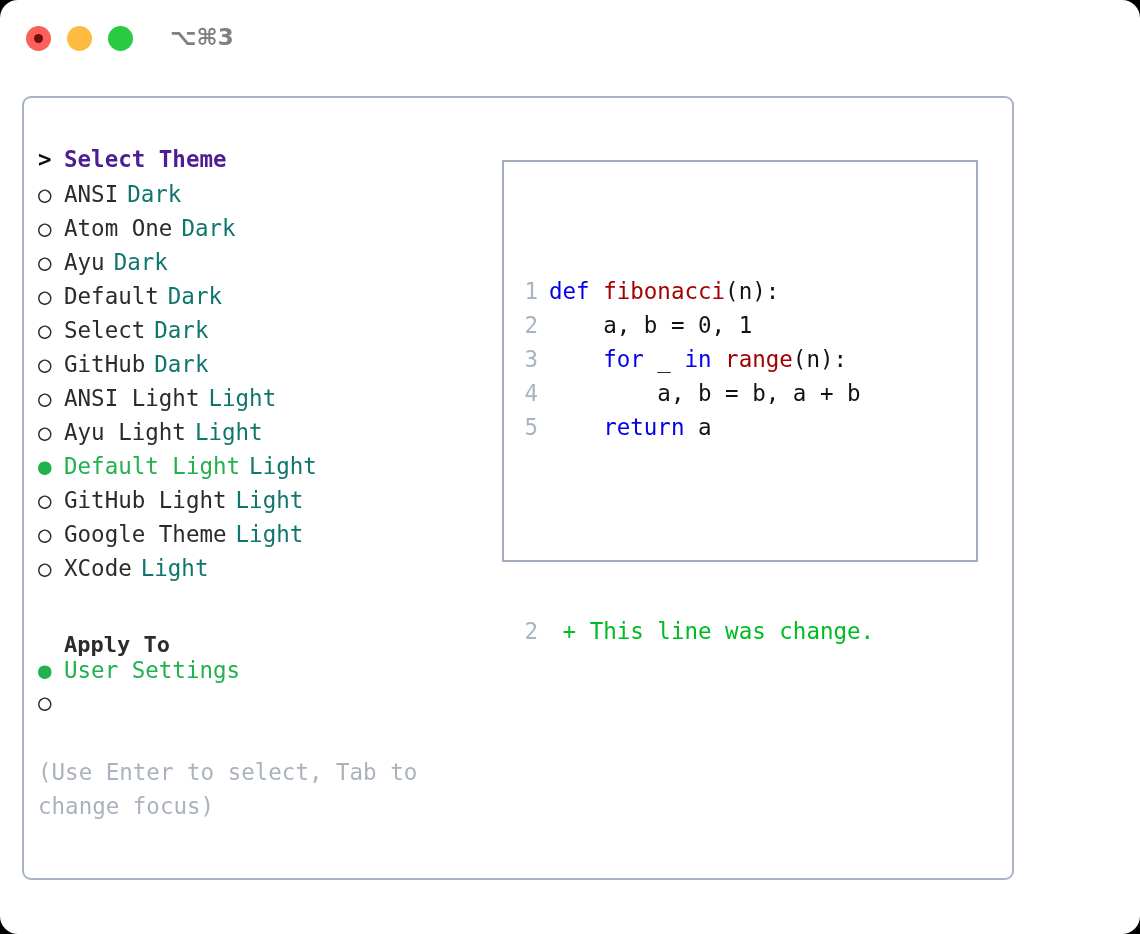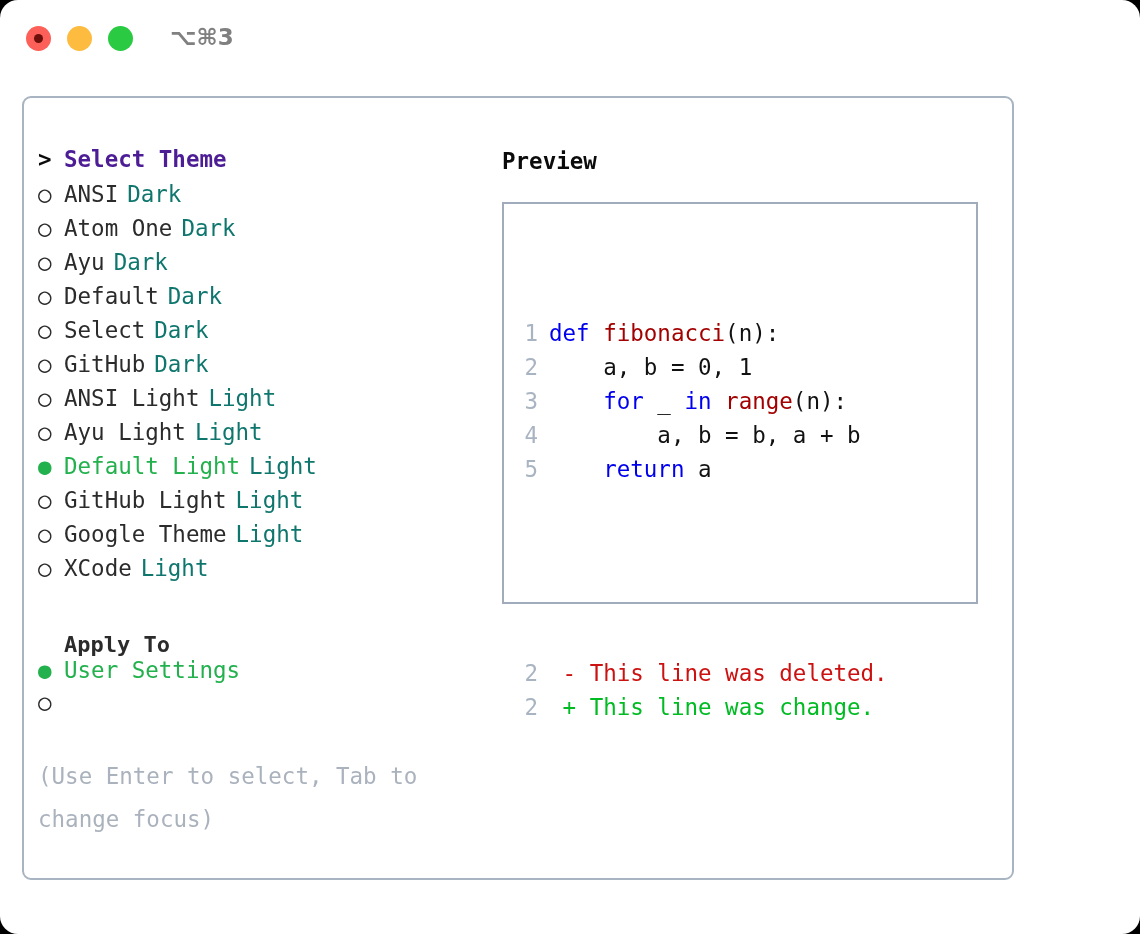--- a/index.html
+++ b/index.html
@@ -127,40 +127,40 @@
     align-items: flex-end;
     font-size: 22px;
     color: #1a1a1a;
     font-weight: bold;
   }
   .section-title .marker { visibility: hidden; }
   .hint {
     margin-top: 30px;
     color: #aab2bd;
     font-size: 22.5px;
-    line-height: 43px;
+    line-height: 34px;
     width: 400px;
     white-space: normal;
   }
   
   .right-col {
     position: absolute;
     left: 478px;
     top: 48px;
     width: 500px;
   }
   .preview-title {
     font-size: 22.5px;
     font-weight: bold;
     color: #0b0b0b;
     height: 35px;
     line-height: 30px;
   }
   .preview-box {
-    margin-top: 21px;
+    margin-top: 14px;
     width: 476px;
     height: 402px;
     box-sizing: border-box;
     border: 2px solid #a0acbb;
     background: #ffffff;
     position: relative;
   }
   .code {
     position: absolute;
     left: 14px;
@@ -286,25 +286,24 @@
             </div>
             <div class="row">
               <span class="marker hollow">○</span>
             </div>
           </div>
 
         <div class="hint">(Use Enter to select, Tab to change focus)</div>
       </div>
 
       <div class="right-col">
-        <div class="preview-title">Preview</div>
         <div class="preview-box">
           <div class="code">
             <div id="code-lines"><div class="code-line"><span class="ln">1</span><span class="kw">def</span><span class="pl"> </span><span class="fn">fibonacci</span><span class="pl">(n):</span></div><div class="code-line"><span class="ln">2</span><span class="pl">    a, b = 0, 1</span></div><div class="code-line"><span class="ln">3</span><span class="pl">    </span><span class="kw">for</span><span class="pl"> _ </span><span class="kw">in</span><span class="pl"> </span><span class="fn">range</span><span class="pl">(n):</span></div><div class="code-line"><span class="ln">4</span><span class="pl">        a, b = b, a + b</span></div><div class="code-line"><span class="ln">5</span><span class="pl">    </span><span class="kw">return</span><span class="pl"> a</span></div></div>
             <div class="blank-line"></div>
-            <div id="diff-lines"><div class="code-line"><span class="ln">2</span><span class="diff-del"> - This line was deleted.</span></div><div class="code-line"><span class="ln">2</span><span class="diff-add"> + This line was change.</span></div></div>
+            <div id="diff-lines"><div class="code-line"><span class="ln">2</span><span class="diff-add"> + This line was change.</span></div></div>
           </div>
         </div>
       </div>
 
     </div>
   </div>
 </div>
 
 </body></html>

